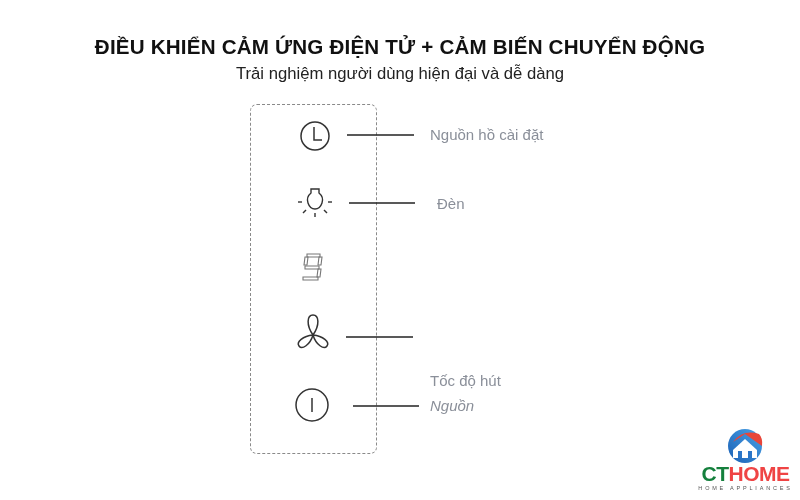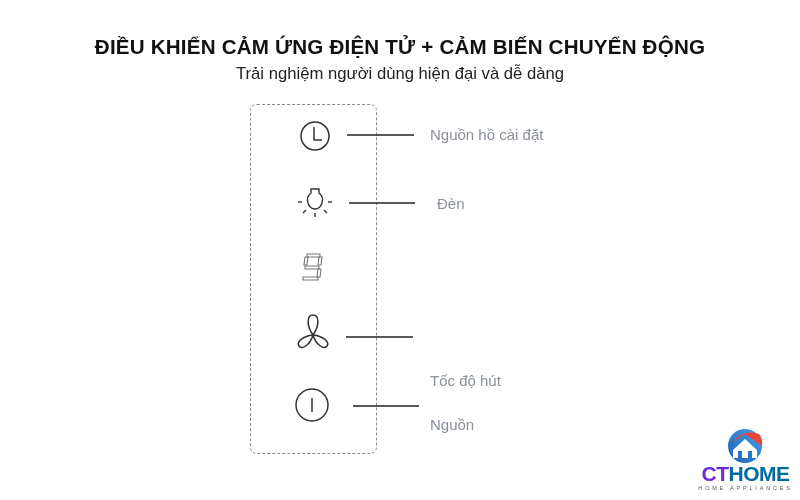--- a/index.html
+++ b/index.html
@@ -27,22 +27,22 @@
       font-family:"Liberation Sans", sans-serif;
     }
     .logo {
       position:absolute; left:693px; top:428px; width:105px; height:70px;
     }
     .logo-word {
       position:absolute; left:0; top:35px; width:105px; text-align:center;
       font-weight:bold; font-size:21px; letter-spacing:-0.5px; font-family:"Liberation Sans", sans-serif;
       line-height:22px;
     }
-    .logo-word .ct { color:#6d28d9; }
-    .logo-word .home { color:#0369a1; }
+    .logo-word .ct { color:#15803d; }
+    .logo-word .home { color:#ef4444; }
     .logo-tag {
       position:absolute; left:0; top:57px; width:105px; text-align:center;
       font-size:5.5px; letter-spacing:2.8px; color:#555;
     }
   </style>
 </head>
 <body>
 
 <div class="title">ĐIỀU KHIỂN CẢM ỨNG ĐIỆN TỬ + CẢM BIẾN CHUYỂN ĐỘNG</div>
 <div class="subtitle">Trải nghiệm người dùng hiện đại và dễ dàng</div>
@@ -89,21 +89,21 @@
     <line x1="347" y1="135" x2="414" y2="135"></line>
     <line x1="349" y1="203" x2="415" y2="203"></line>
     <line x1="346" y1="337" x2="413" y2="337"></line>
     <line x1="353" y1="406" x2="419" y2="406"></line>
   </g>
 </svg>
 
 <div class="label" style="left:430px; top:126px;">Nguồn hồ cài đặt</div>
 <div class="label" style="left:430px; top:195px;margin-left:7px;">Đèn</div>
 <div class="label" style="left:430px; top:328px;margin-top:44px;">Tốc độ hút</div>
-<div class="label" style="left:430px; top:416px;">Nguồn</div>
+<div class="label" style="left:430px; top:397px;font-style:italic;">Nguồn</div>
 
 <div class="logo">
   <svg width="105" height="38" viewBox="0 0 105 38">
     <defs>
       <linearGradient id="gb" x1="0" y1="1" x2="1" y2="0">
         <stop offset="0" stop-color="#1a5fb4"></stop>
         <stop offset="1" stop-color="#4aa3e8"></stop>
       </linearGradient>
     </defs>
     <circle cx="52" cy="18" r="17" fill="url(#gb)"></circle>

